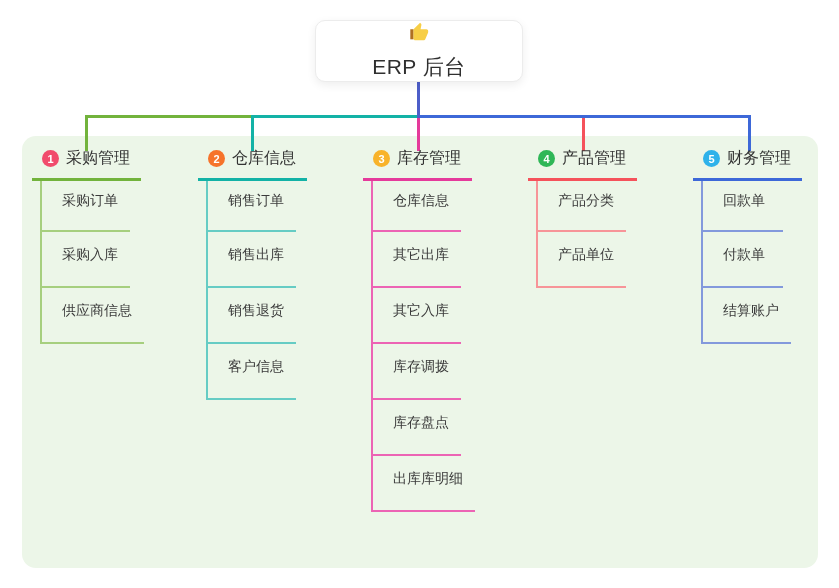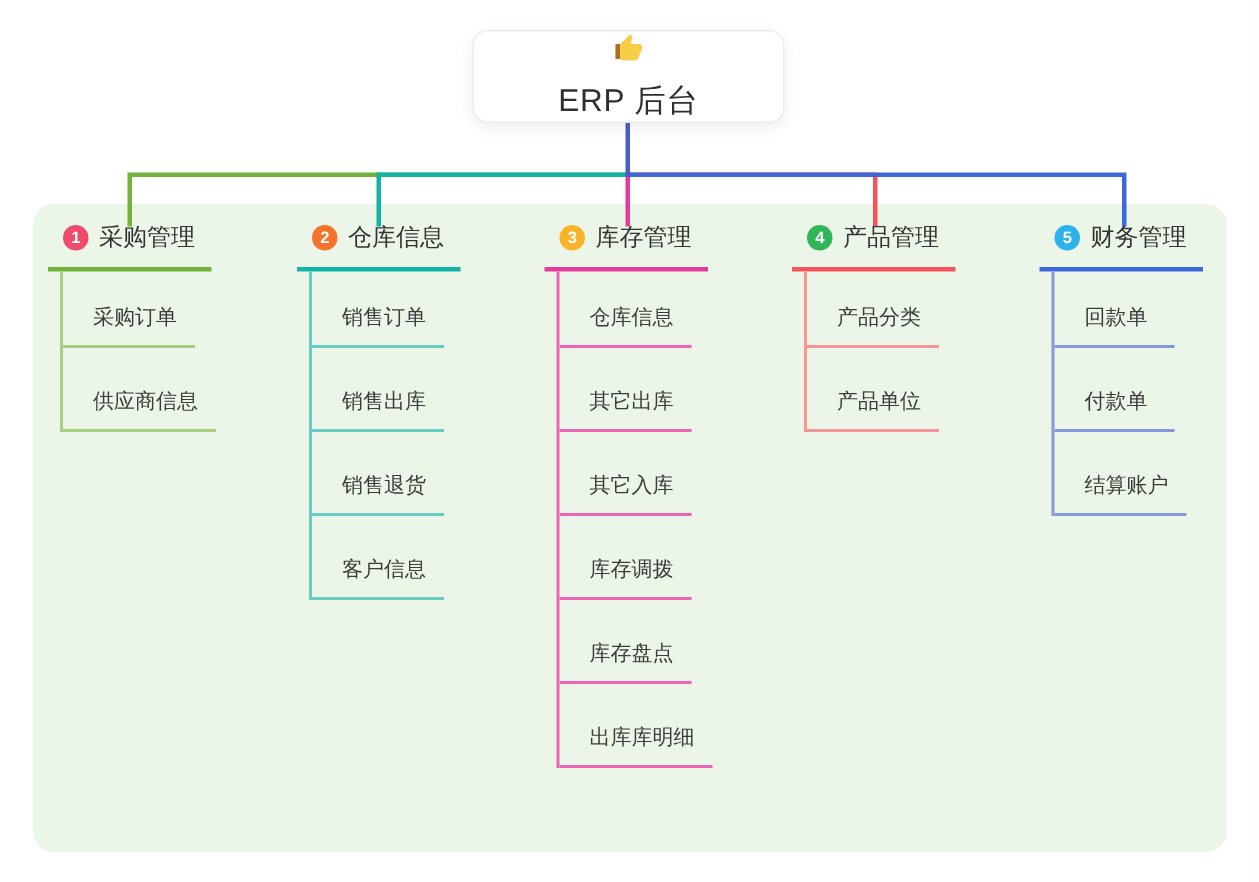--- a/index.html
+++ b/index.html
@@ -99,21 +99,21 @@
     list-style: none;
     margin: 0 0 0 8px;
     padding: 0;
     border-left: 2px solid var(--light);
     width: max-content;
   }
   ul.children li {
     box-sizing: border-box;
     height: 56px;
     display: flex;
-    align-items: flex-end;
+    align-items: center;
     padding: 0 12px 9px 20px;
     border-bottom: 2px solid var(--light);
     width: max-content;
     min-width: 80px;
   }
   ul.children li:first-child { height: 51px; }
   ul.children li .child-label {
     font-size: 14px;
     color: #3b3b3b;
     white-space: nowrap;
@@ -147,20 +147,23 @@
       <div class="branch" style="left: 32px; --main: #72b33c; --light: #a6cf7e; --badge: #f14b6c;">
         <div class="branch-header">
           <span class="badge">1</span>
           <span class="branch-label">采购管理</span>
         </div>
         <ul class="children">
           <li>
             <span class="child-label">采购订单</span>
           </li>
           <li>
+            <span class="child-label">采购入库</span>
+          </li>
+          <li>
             <span class="child-label">供应商信息</span>
           </li>
         </ul>
       </div>
       <div class="branch" style="left: 198px; --main: #13b2a6; --light: #66ccc4; --badge: #f6732b;">
         <div class="branch-header">
           <span class="badge">2</span>
           <span class="branch-label">仓库信息</span>
         </div>
         <ul class="children">

